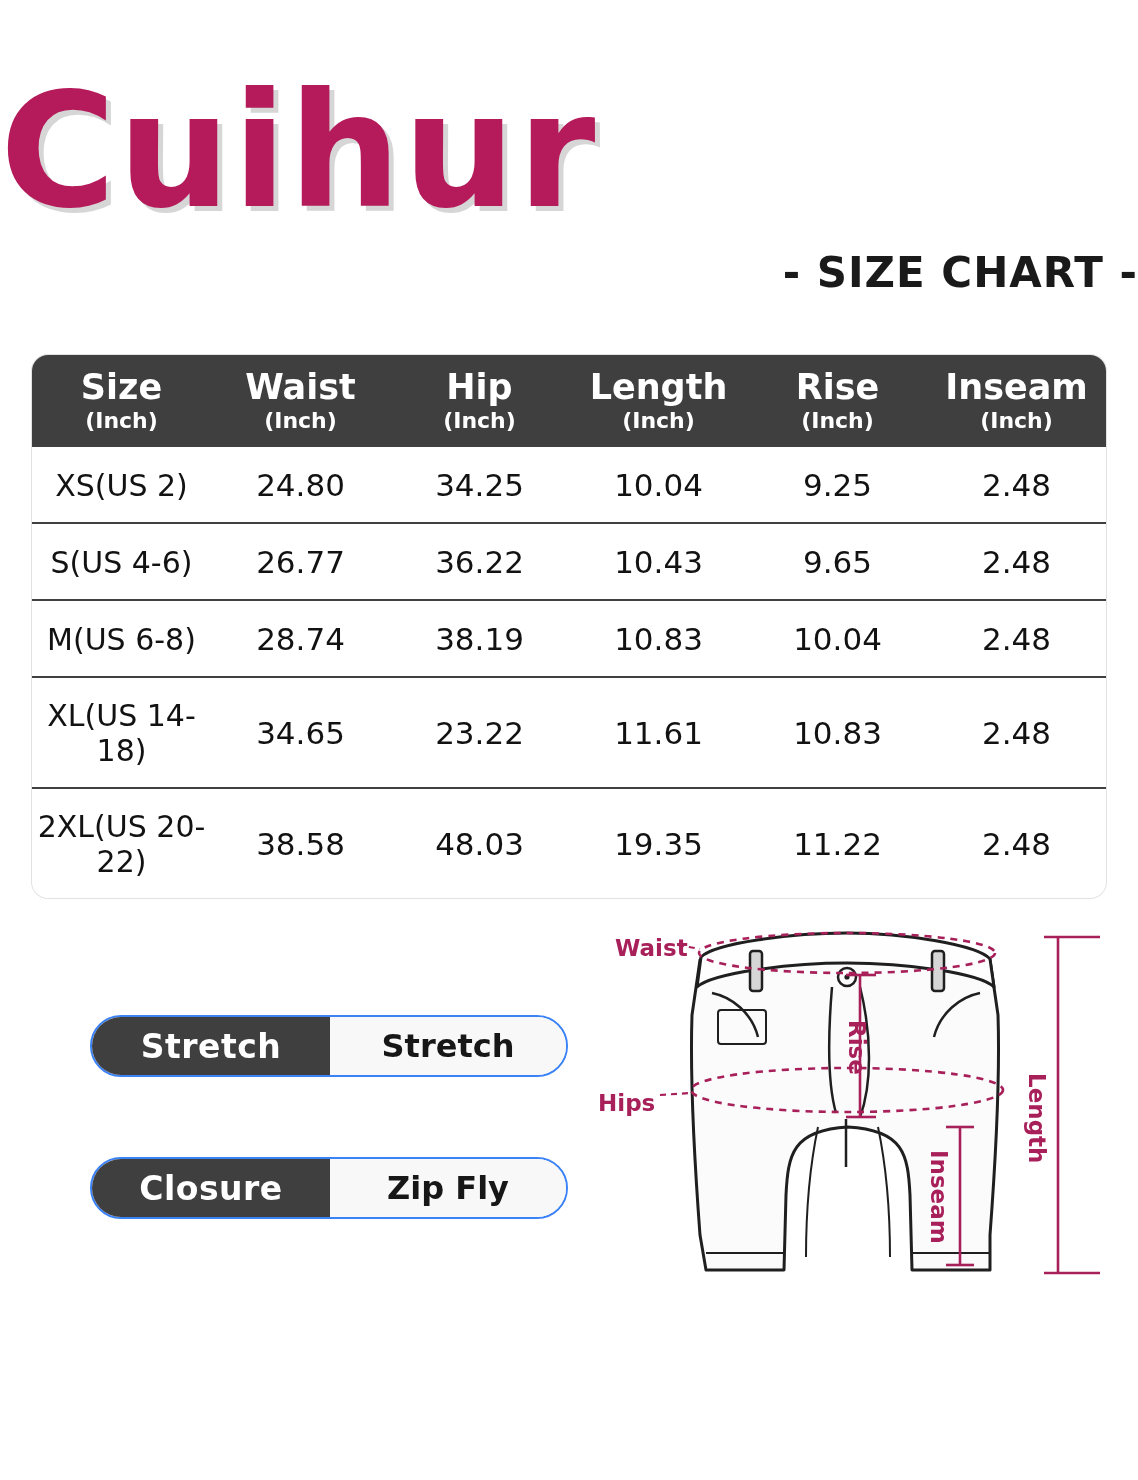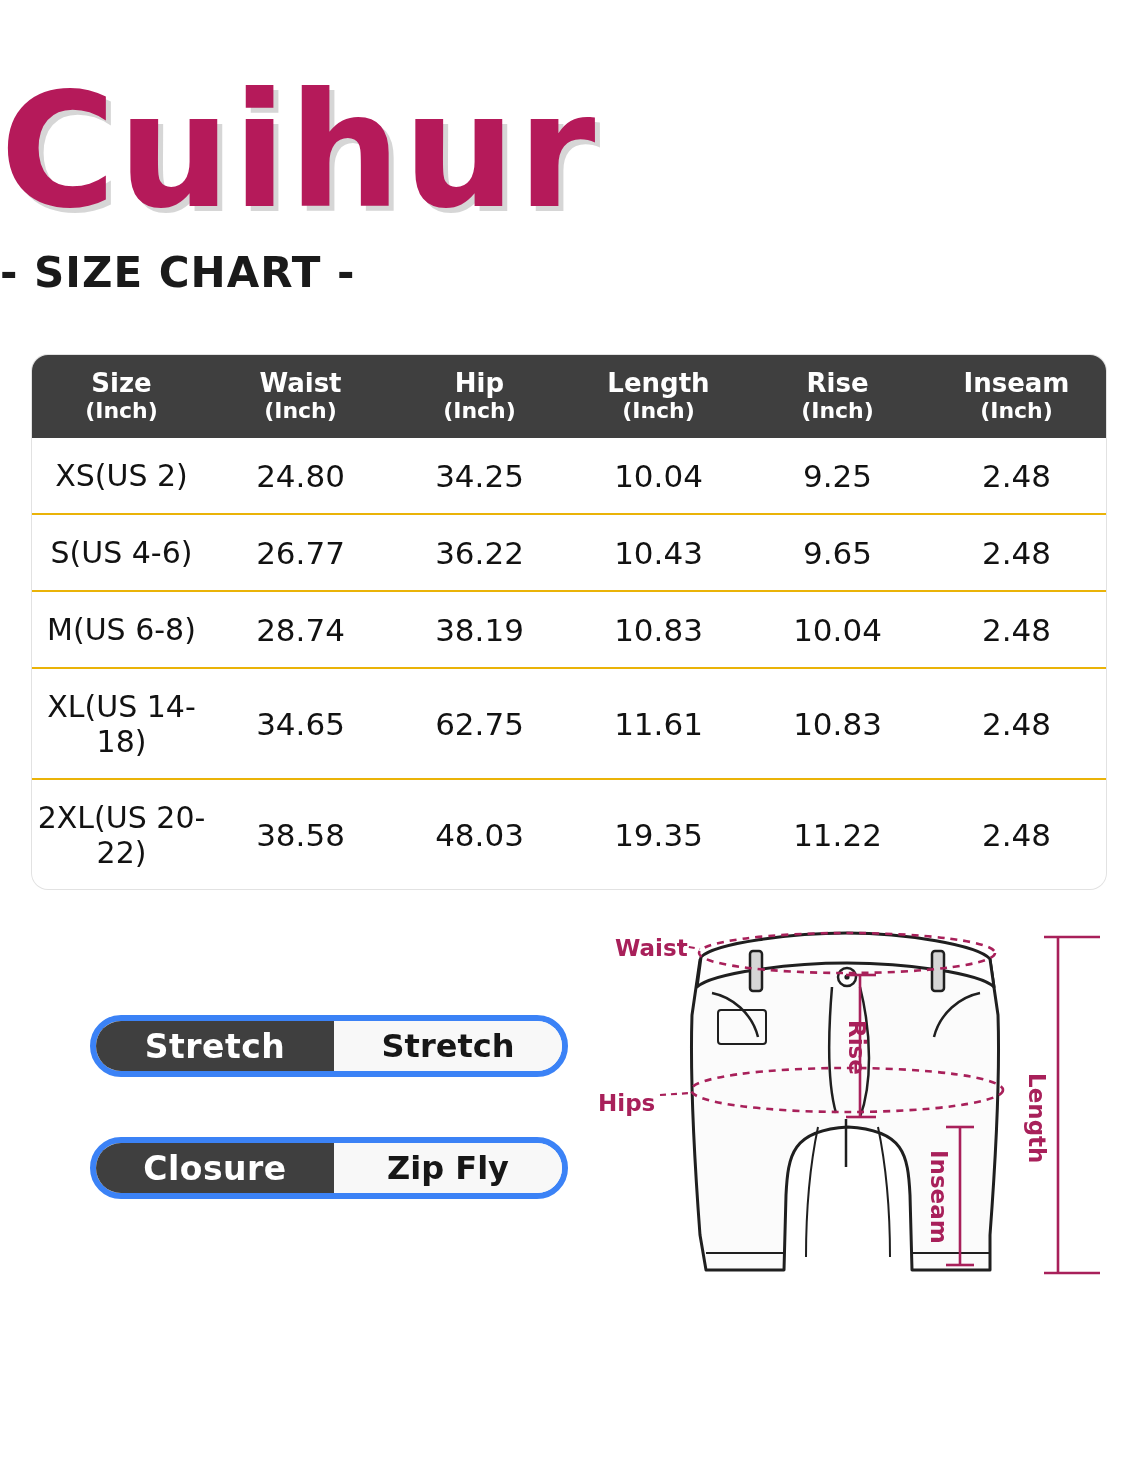--- a/index.html
+++ b/index.html
@@ -20,21 +20,21 @@
     margin-top: 72px;
     font-family: "DejaVu Sans", sans-serif;
     font-weight: bold;
     font-size: 158px;
     line-height: 1.0;
     color: #b51a5a;
     letter-spacing: 2px;
     text-shadow: 5px 5px 0px rgba(120,120,120,0.30);
   }
   .subtitle {
-    text-align: left;
+    text-align: right;
     margin-top: 18px;
     font-family: "DejaVu Sans", sans-serif;
     font-weight: bold;
     font-size: 42px;
     letter-spacing: 1px;
     color: #1a1a1a;
   }
 
   
   .table-wrap {
@@ -55,36 +55,36 @@
   table.size thead tr {
     background: #3f3f3f;
     color: #ffffff;
   }
   table.size thead th {
     padding: 14px 0 12px 0;
     text-align: center;
     font-weight: bold;
   }
   .hdr-main {
-    font-size: 26px;
+    font-size: 35px;
     line-height: 1.08;
     display: block;
   }
   .hdr-unit {
     font-size: 22px;
     font-weight: bold;
     line-height: 1.3;
     display: block;
   }
   table.size tbody td {
     text-align: center;
     font-size: 31px;
     color: #121212;
     padding: 20px 0 19px 0;
-    border-bottom: 2px solid #eab308;
+    border-bottom: 2px solid #404040;
   }
   table.size tbody tr:last-child td {
     border-bottom: none;
   }
   table.size tbody td.size-cell {
     font-size: 30px;
   }
 
   
   .pills {
@@ -92,23 +92,23 @@
     left: 90px;
     top: 1015px;
     width: 480px;
   }
   .pill {
     display: flex;
     width: 478px;
     height: 62px;
     border-radius: 31px;
     overflow: hidden;
-    border: 6px solid #3b82f6;
+    border: 2px solid #3b82f6;
     background: #fafafa;
-    margin-bottom: 60px;
+    margin-bottom: 80px;
     box-sizing: border-box;
   }
   .pill-label {
     background: #3f3f3f;
     color: #ffffff;
     width: 238px;
     display: flex;
     align-items: center;
     justify-content: center;
     font-size: 33px;
@@ -205,21 +205,21 @@
         <td class="size-cell">M(US 6-8)</td>
         <td>28.74</td>
         <td>38.19</td>
         <td>10.83</td>
         <td>10.04</td>
         <td>2.48</td>
       </tr>
       <tr>
         <td class="size-cell">XL(US 14-18)</td>
         <td>34.65</td>
-        <td>62.75</td>
+        <td>23.22</td>
         <td>11.61</td>
         <td>10.83</td>
         <td>2.48</td>
       </tr>
       <tr>
         <td class="size-cell">2XL(US 20-22)</td>
         <td>38.58</td>
         <td>48.03</td>
         <td>19.35</td>
         <td>11.22</td>

